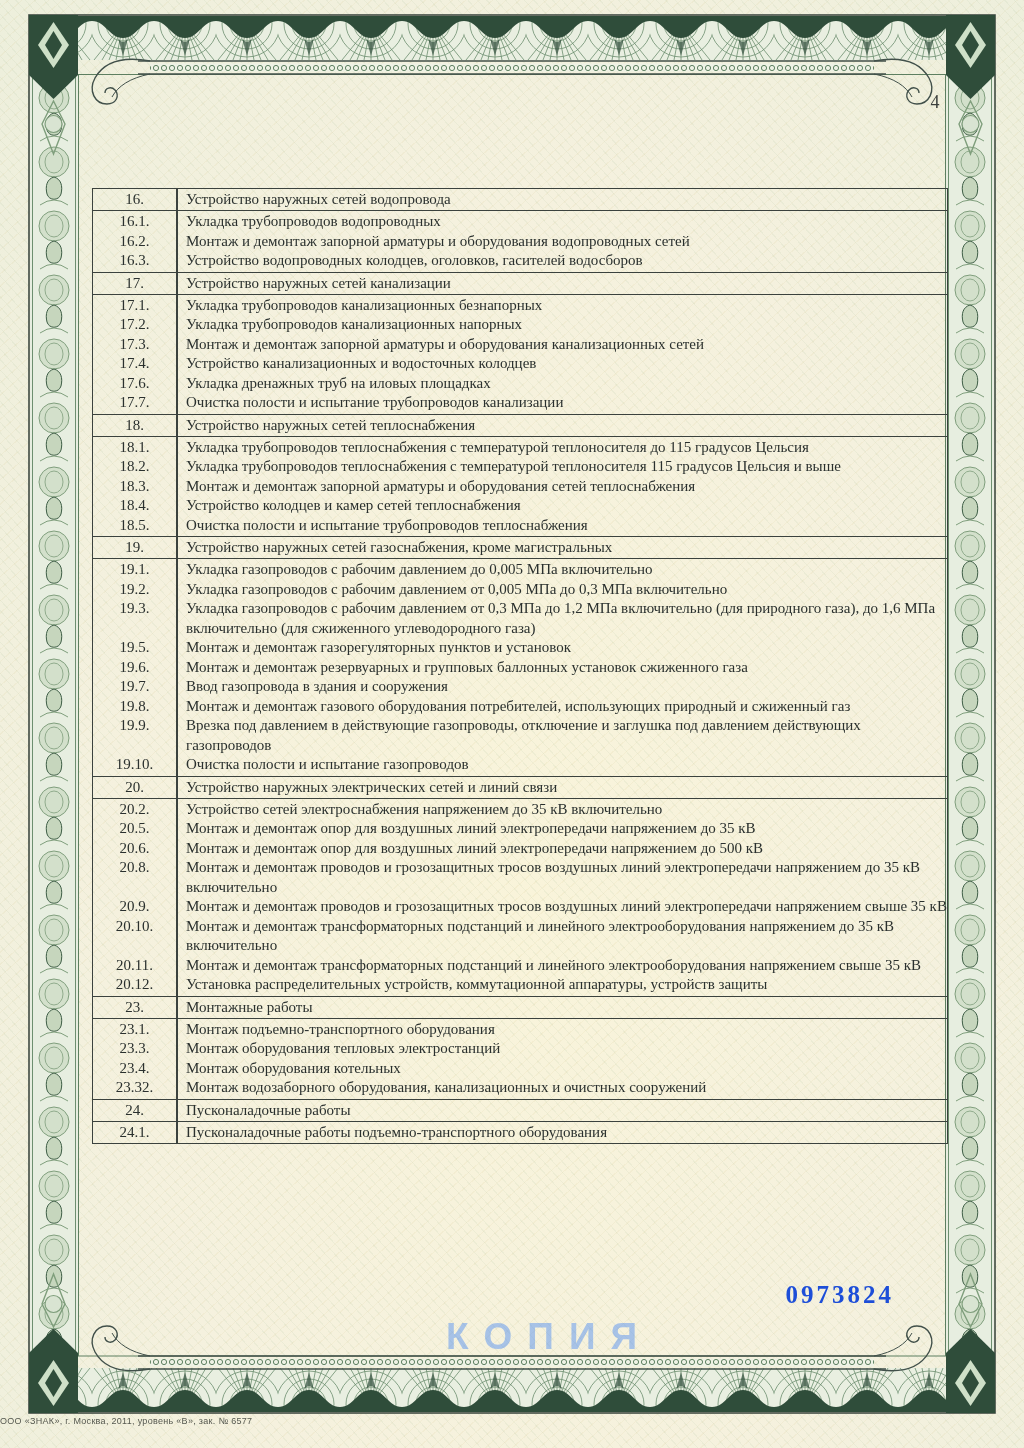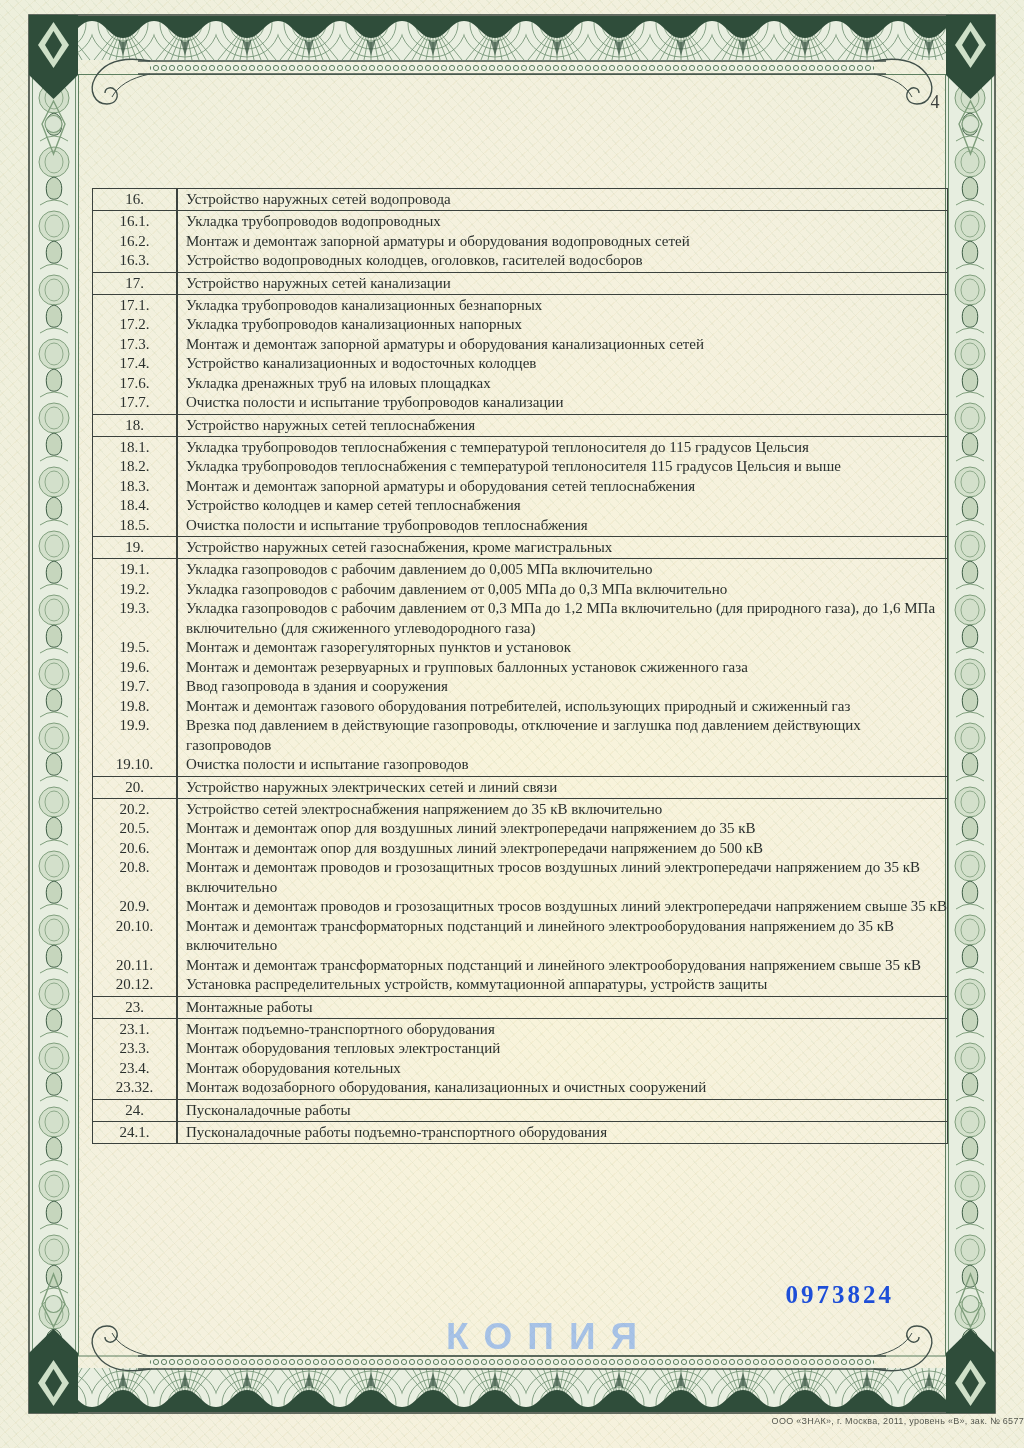--- a/index.html
+++ b/index.html
@@ -47,21 +47,21 @@
     position:absolute;z-index:2;right:130px;top:1281px;
     font-weight:bold;font-size:25px;letter-spacing:3px;color:#1d4ed8;
   }
   .copy-watermark{
     position:absolute;z-index:2;left:424px;top:1316px;
     font-family:"Liberation Sans","DejaVu Sans",sans-serif;
     font-weight:bold;font-size:37px;letter-spacing:15px;
     color:#3b82f6;opacity:.42;margin-left:22px;
   }
   .printer-imprint{
-    position:absolute;z-index:2;left:0;right:0;top:1416px;text-align:right;
+    position:absolute;z-index:2;left:0;right:0;top:1416px;text-align:left;
     font-family:"Liberation Sans","DejaVu Sans",sans-serif;
     font-size:9px;color:#55584f;letter-spacing:.3px;
   }
 </style>
 </head>
 <body>
 
 <div class="texture"></div>
 
 <svg class="frame" width="1024" height="1448" viewBox="0 0 1024 1448" aria-hidden="true">

